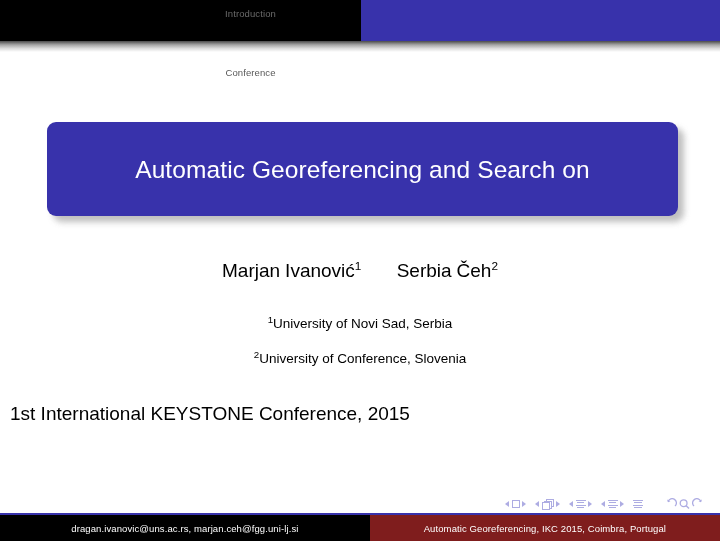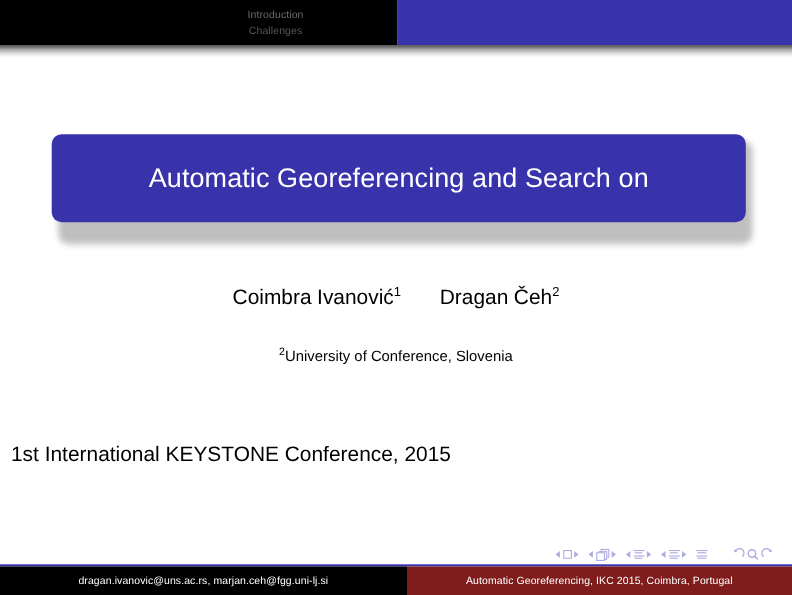--- a/index.html
+++ b/index.html
@@ -39,20 +39,21 @@
     width: 359px;
     height: 100%;
     background: #3832ab;
   }
   .nav-item {
     color: #585858;
     font-size: 9.5px;
     line-height: 15px;
     letter-spacing: 0.1px;
     white-space: nowrap;
+    margin-top: 44px;
   }
   .nav-item.active { color: #6a6a6a; }
 
   .headshadow {
     position: absolute;
     left: 0; top: 41px;
     width: 720px;
     height: 11px;
     background: linear-gradient(to bottom, #4a4a4a 0%, #a6a6a6 35%, #dcdcdc 68%, #ffffff 100%);
   }
@@ -72,21 +73,21 @@
     height: 94px;
     border-radius: 9px;
     background: #b4b4b4;
     filter: blur(3px);
     opacity: .85;
   }
   .titlebox {
     position: absolute;
     left: 0; top: 0;
     width: 631px;
-    height: 80px;
+    height: 94px;
     border-radius: 9px;
     background: #3832ab;
     display: flex;
     flex-direction: column;
     align-items: center;
     justify-content: center;
     box-sizing: border-box;
   }
   .title-line {
     color: #ffffff;
@@ -246,39 +247,40 @@
     letter-spacing: 0.1px;
     white-space: nowrap;
   }
 </style>
 </head>
 <body>
 
 <div class="headbar">
   <div class="headbar-left">
     <span class="nav-item active">Introduction</span>
-    <span class="nav-item">Challenges</span>
+    <span class="nav-item">Conference</span>
   </div>
   <div class="headbar-right"></div>
 </div>
 <div class="headshadow"></div>
 
 <div class="titlewrap">
   <div class="titleshadow"></div>
   <div class="titlebox">
     <div class="title-line">Automatic Georeferencing and Search on</div>
   </div>
 </div>
 
 <div class="authors">
-  <span class="author"><span>Coimbra</span><span class="nm-gap"></span><span>Ivanović</span><sup>1</sup></span>
-  <span class="author"><span>Dragan</span><span class="nm-gap"></span><span>Čeh</span><sup>2</sup></span>
+  <span class="author"><span>Marjan</span><span class="nm-gap"></span><span>Ivanović</span><sup>1</sup></span>
+  <span class="author"><span>Serbia</span><span class="nm-gap"></span><span>Čeh</span><sup>2</sup></span>
 </div>
 
 <div class="affils">
+  <div class="affil"><sup>1</sup><span>University of Novi Sad, Serbia</span></div>
   <div class="affil"><sup>2</sup><span>University of Conference, Slovenia</span></div>
 </div>
 
 <div class="conference">1st International KEYSTONE Conference, 2015</div>
 
 <div class="navsyms">
 
   <div class="navgroup">
     <span class="tri l"></span>
     <span class="sq"></span>

